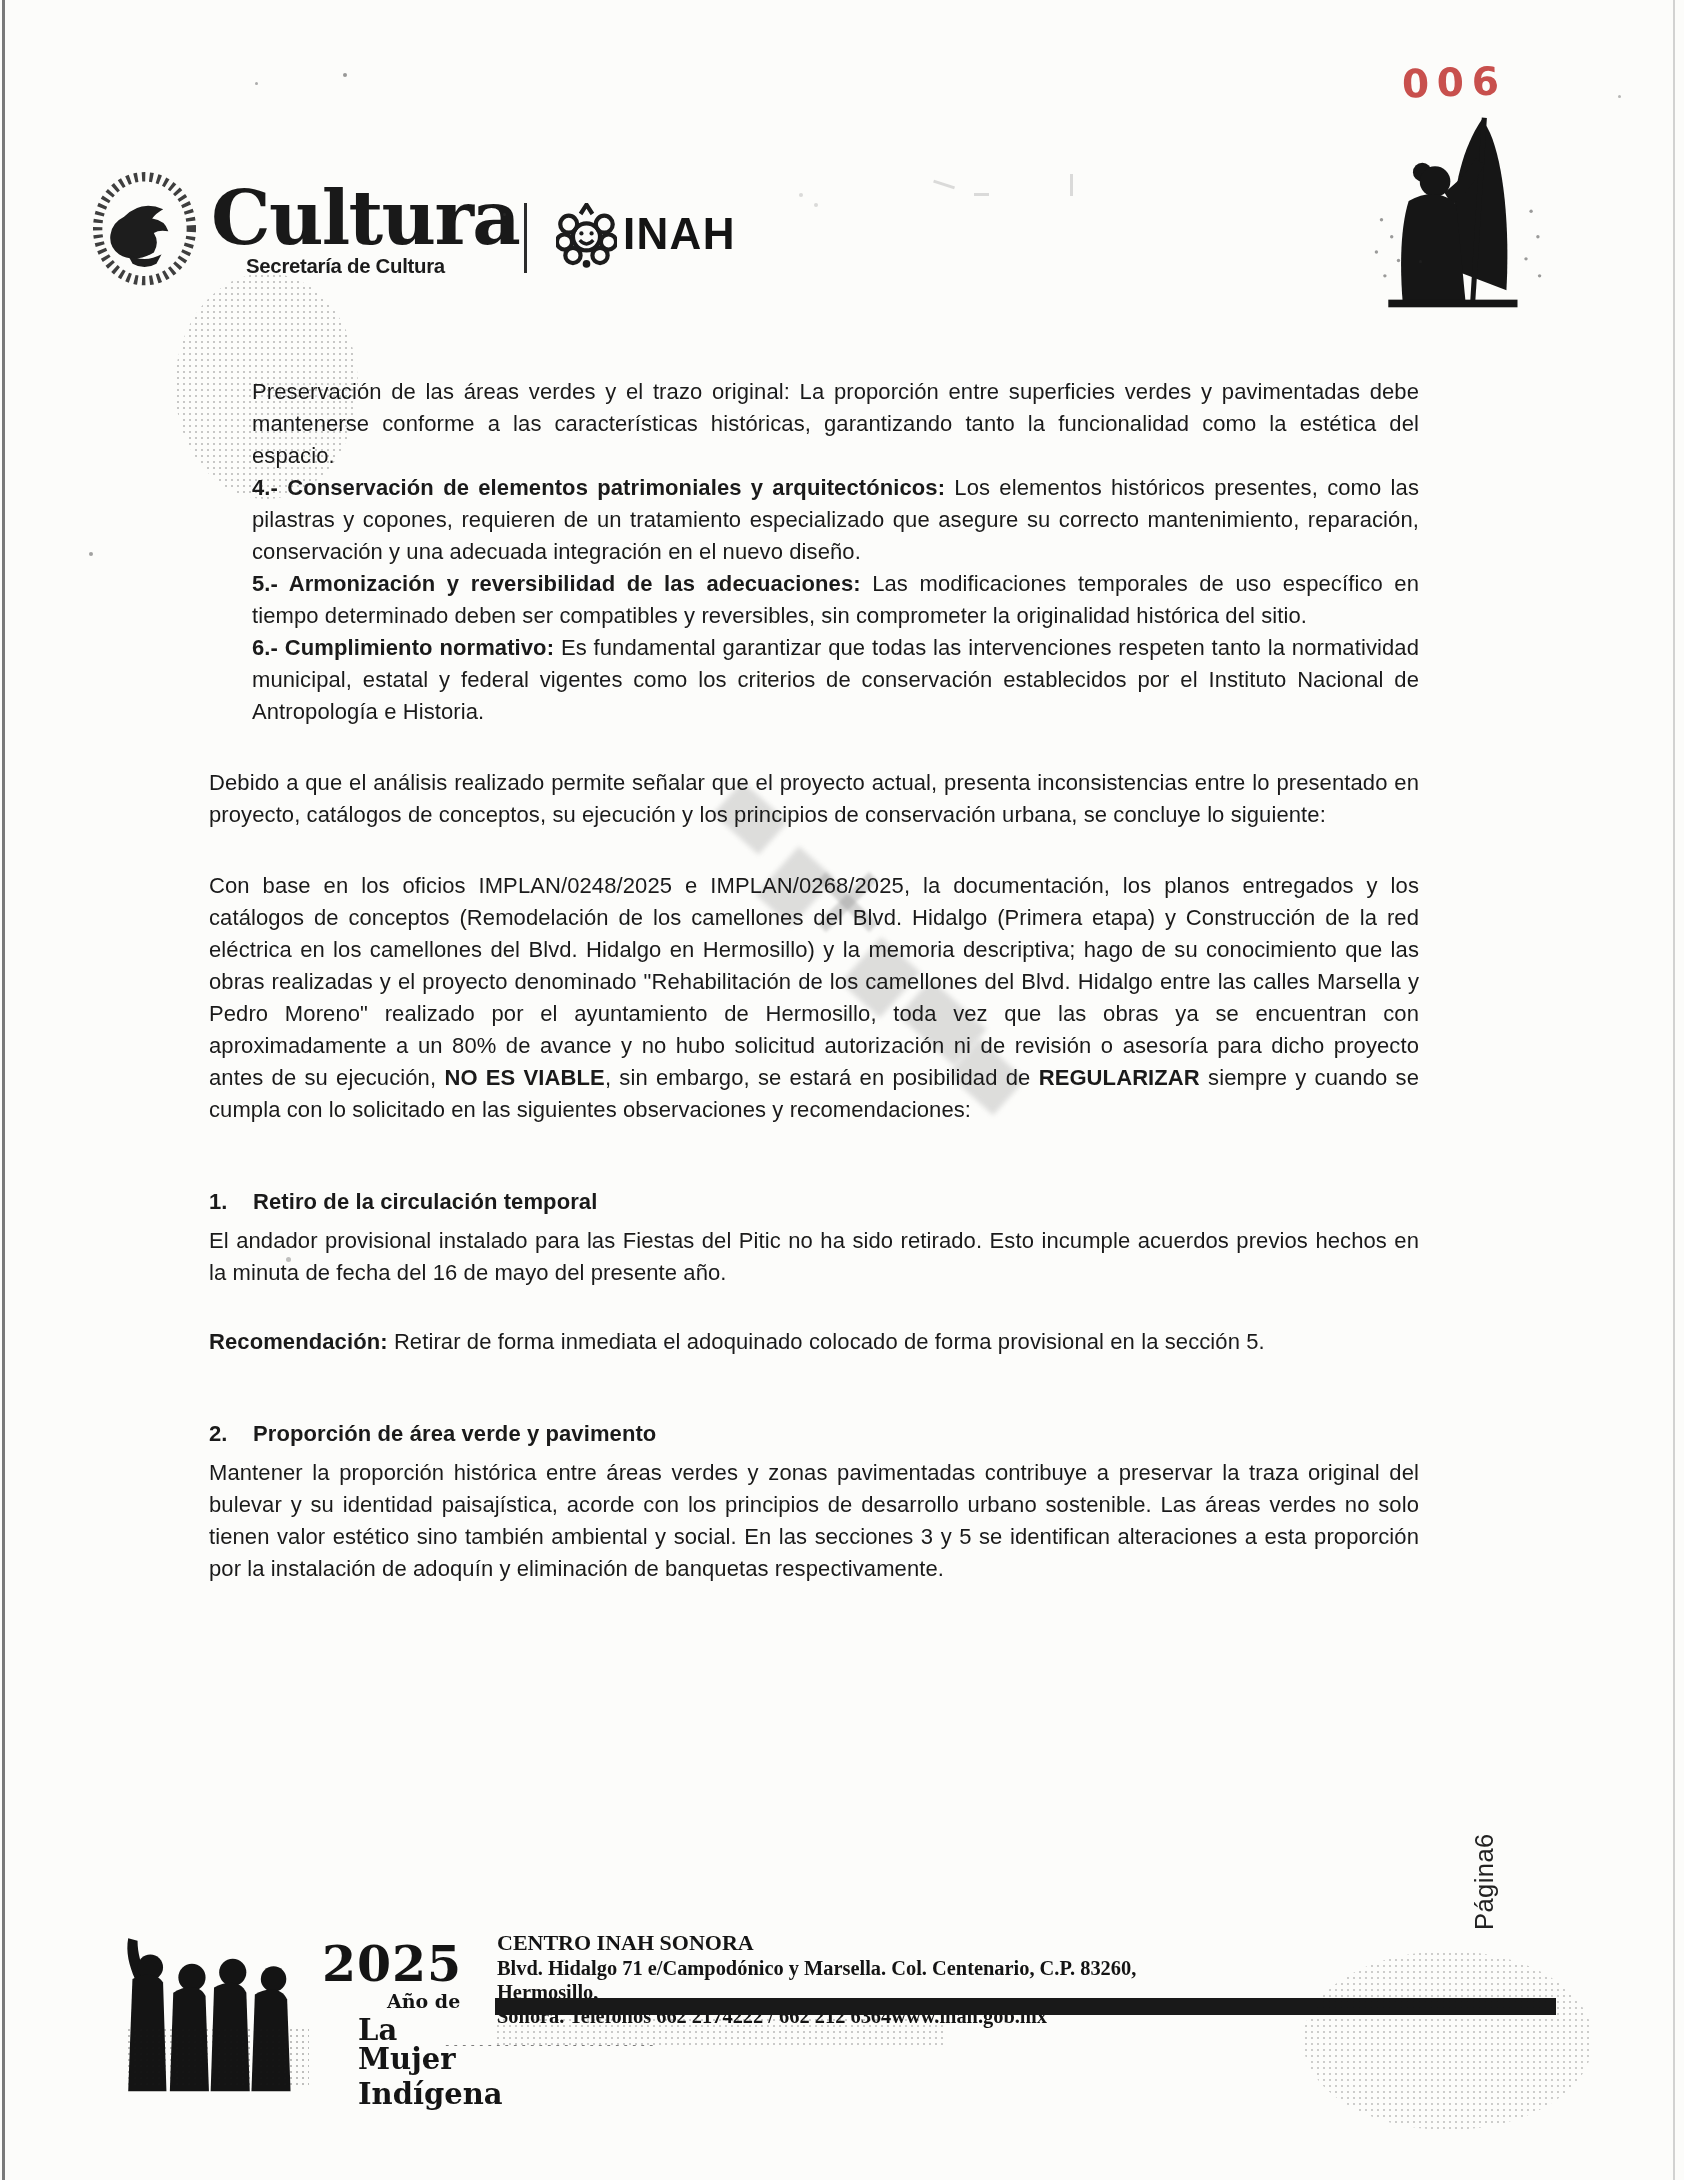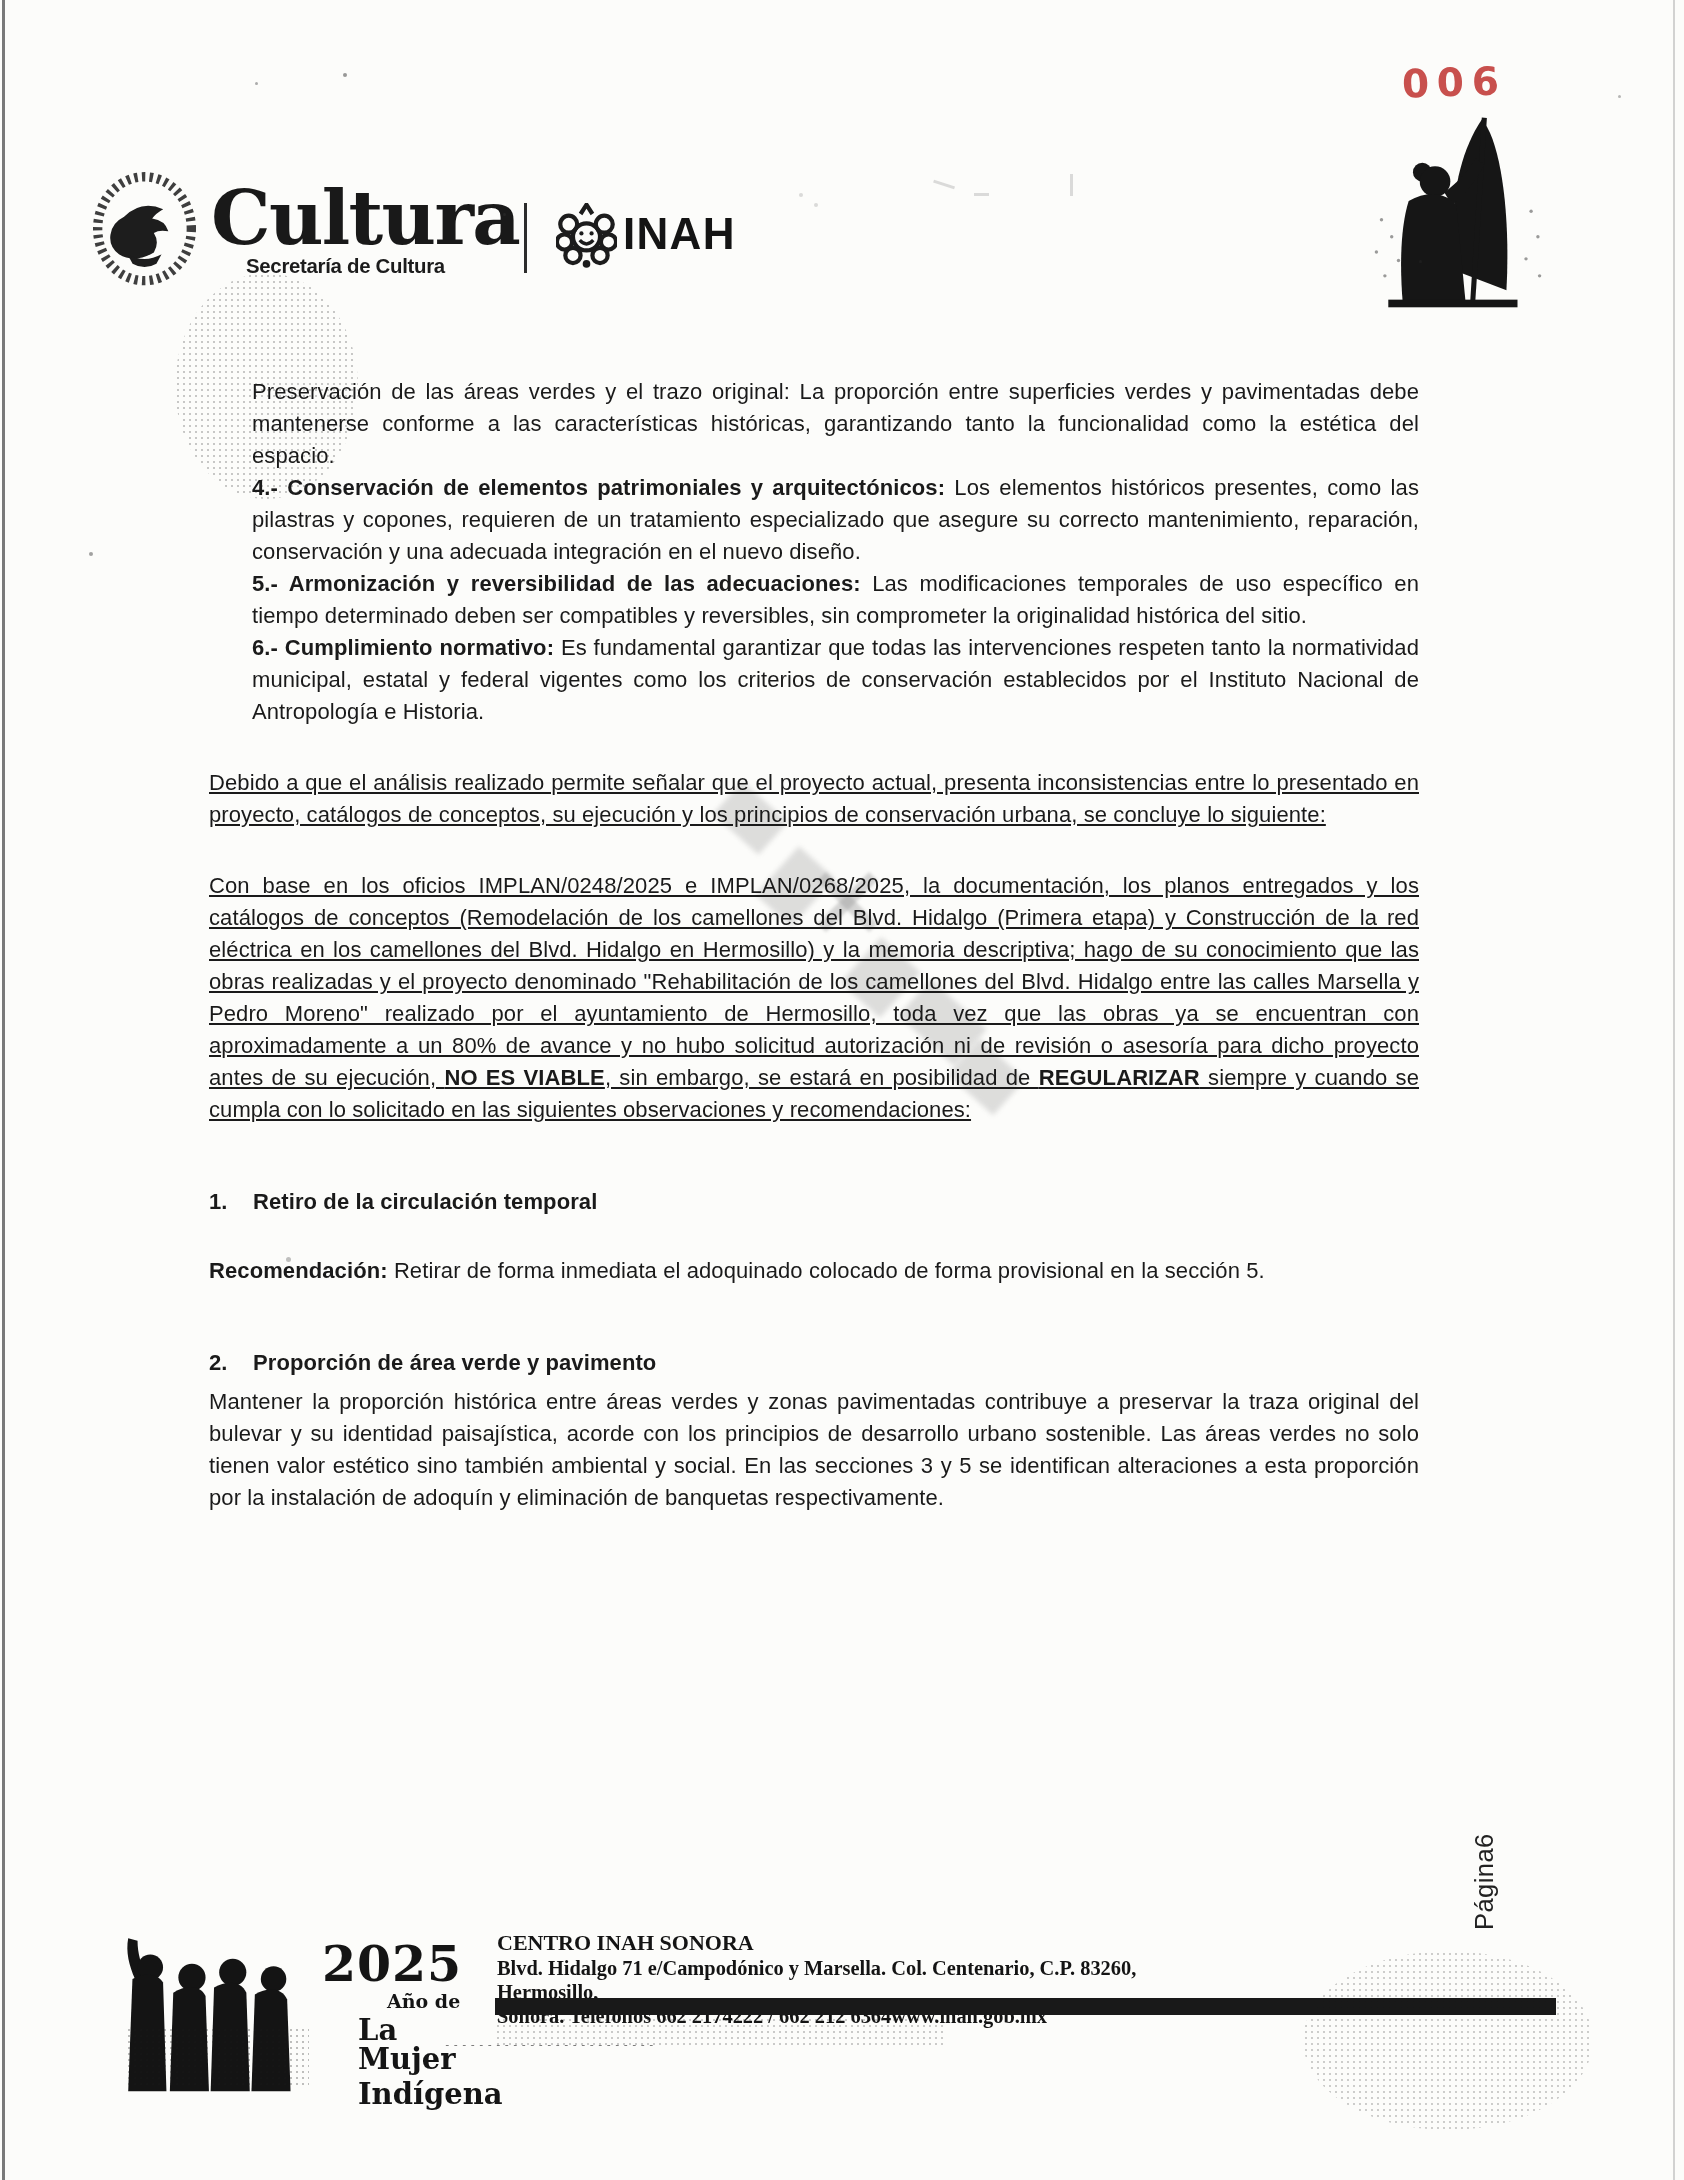--- a/index.html
+++ b/index.html
@@ -25,21 +25,21 @@
   .folio{position:absolute;left:1402px;top:60px;font-size:39px;font-weight:700;
          letter-spacing:7.7px;transform:rotate(-2deg);font-family:"DejaVu Sans",sans-serif;}
   .flag-art{position:absolute;left:1356px;top:109px;}
 
   
   main{position:absolute;left:209px;top:376px;width:1210px;
        font-size:22px;line-height:32px;letter-spacing:0.1px;color:#1a1a1a;}
   .blk{margin:0;text-align:justify;}
   .blk:first-child{margin-top:0;}
   .k-indent{padding-left:43px;}
-  .k-body{margin-top:39px;text-decoration:underline;}
+  .k-body{margin-top:39px;}
   .k-heading{margin-top:60px;font-weight:700;text-align:left;}
   .k-subbody{margin-top:6.8px;}
   .k-recommendation{margin-top:37px;}
   .hnum{display:inline-block;width:44px;}
   strong{font-weight:700;}
 
   
   .wm{position:absolute;background:#979797;opacity:.30;filter:blur(2.6px);transform:rotate(42deg);}
   .wm-x1,.wm-x2{position:absolute;background:#8f8f8f;opacity:.35;filter:blur(1.7px);}
   .wm-x1{left:811px;top:896px;width:73px;height:12px;transform:rotate(45deg);}
@@ -151,20 +151,21 @@
   <div class="wm" style="left:956px;top:1053px;width:61px;height:48px;"></div>
 
   <main id="letter-body">
       <p class="blk k-indent"><span>Preservación de las áreas verdes y el trazo original: La proporción entre superficies verdes y pavimentadas debe mantenerse conforme a las características históricas, garantizando tanto la funcionalidad como la estética del espacio.</span></p>
       <p class="blk k-indent"><strong>4.- Conservación de elementos patrimoniales y arquitectónicos:</strong><span> Los elementos históricos presentes, como las pilastras y copones, requieren de un tratamiento especializado que asegure su correcto mantenimiento, reparación, conservación y una adecuada integración en el nuevo diseño.</span></p>
       <p class="blk k-indent"><strong>5.- Armonización y reversibilidad de las adecuaciones:</strong><span> Las modificaciones temporales de uso específico en tiempo determinado deben ser compatibles y reversibles, sin comprometer la originalidad histórica del sitio.</span></p>
       <p class="blk k-indent"><strong>6.- Cumplimiento normativo:</strong><span> Es fundamental garantizar que todas las intervenciones respeten tanto la normatividad municipal, estatal y federal vigentes como los criterios de conservación establecidos por el Instituto Nacional de Antropología e Historia.</span></p>
       <p class="blk k-body"><span>Debido a que el análisis realizado permite señalar que el proyecto actual, presenta inconsistencias entre lo presentado en proyecto, catálogos de conceptos, su ejecución y los principios de conservación urbana, se concluye lo siguiente:</span></p>
       <p class="blk k-body"><span>Con base en los oficios IMPLAN/0248/2025 e IMPLAN/0268/2025, la documentación, los planos entregados y los catálogos de conceptos (Remodelación de los camellones del Blvd. Hidalgo (Primera etapa) y Construcción de la red eléctrica en los camellones del Blvd. Hidalgo en Hermosillo) y la memoria descriptiva; hago de su conocimiento que las obras realizadas y el proyecto denominado "Rehabilitación de los camellones del Blvd. Hidalgo entre las calles Marsella y Pedro Moreno" realizado por el ayuntamiento de Hermosillo, toda vez que las obras ya se encuentran con aproximadamente a un 80% de avance y no hubo solicitud autorización ni de revisión o asesoría para dicho proyecto antes de su ejecución, </span><strong>NO ES VIABLE</strong><span>, sin embargo, se estará en posibilidad de </span><strong>REGULARIZAR</strong><span> siempre y cuando se cumpla con lo solicitado en las siguientes observaciones y recomendaciones:</span></p>
       <p class="blk k-heading"><span class="hnum">1.</span><span>Retiro de la circulación temporal</span></p>
+      <p class="blk k-subbody"><span>El andador provisional instalado para las Fiestas del Pitic no ha sido retirado. Esto incumple acuerdos previos hechos en la minuta de fecha del 16 de mayo del presente año.</span></p>
       <p class="blk k-recommendation"><strong>Recomendación:</strong><span> Retirar de forma inmediata el adoquinado colocado de forma provisional en la sección 5.</span></p>
       <p class="blk k-heading"><span class="hnum">2.</span><span>Proporción de área verde y pavimento</span></p>
       <p class="blk k-subbody"><span>Mantener la proporción histórica entre áreas verdes y zonas pavimentadas contribuye a preservar la traza original del bulevar y su identidad paisajística, acorde con los principios de desarrollo urbano sostenible. Las áreas verdes no solo tienen valor estético sino también ambiental y social. En las secciones 3 y 5 se identifican alteraciones a esta proporción por la instalación de adoquín y eliminación de banquetas respectivamente.</span></p>
     </main>
 
   <div class="pagelabel">Página6</div>
 
   <div class="women-art">
     <svg width="204" height="170" viewBox="0 0 240 200" fill="#141414">
       <path d="M20 66 C13 50 9 34 12 18 L23 21 C23 36 27 50 34 60 Z"></path>

